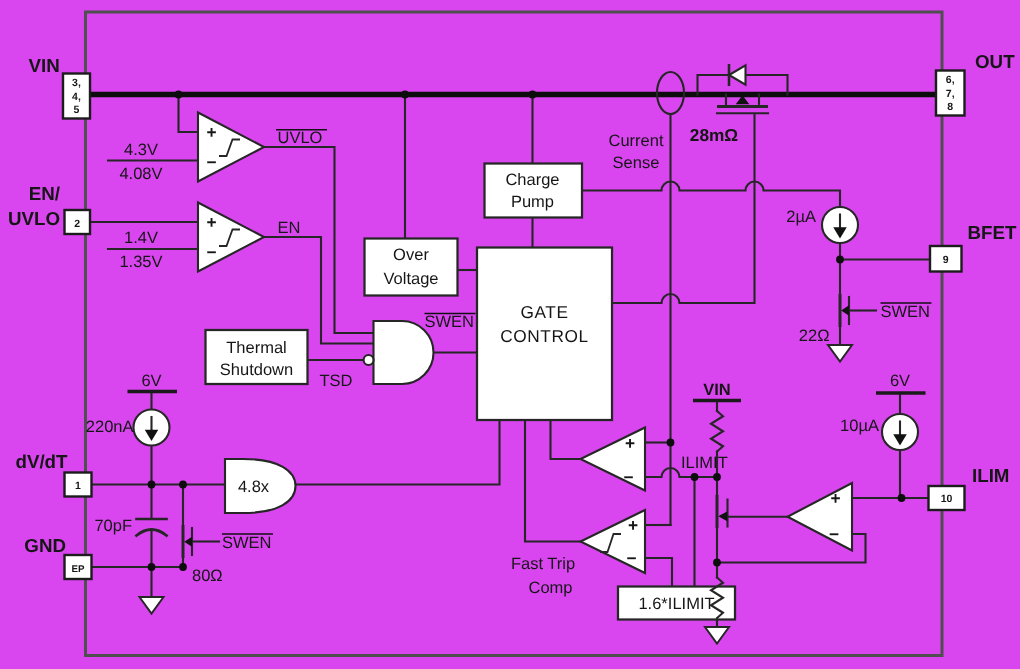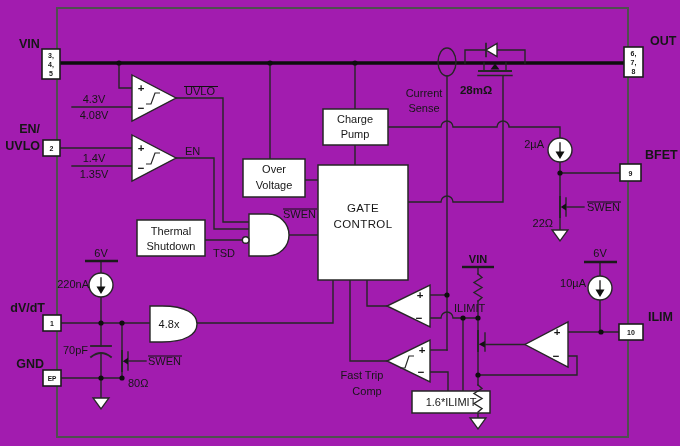--- a/index.html
+++ b/index.html
@@ -1,16 +1,16 @@
 <!DOCTYPE html>
 <html><head>
 <meta charset="utf-8">
 <style>
   html,body{margin:0;padding:0;background:#fff;}
-  .stage{width:680px;height:446px;position:relative;background:#a21caf;overflow:hidden;}
+  .stage{width:680px;height:446px;position:relative;background:#d946ef;overflow:hidden;}
   svg text{font-family:"Liberation Sans","DejaVu Sans",sans-serif;fill:#161616;font-size:11px;}
   text.pin{font-size:12.5px;font-weight:bold;}
   text.num{font-size:7px;font-weight:bold;text-anchor:middle;}
   text.mid{text-anchor:middle;}
   text.end{text-anchor:end;}
   text.b{font-weight:bold;}
   text.gc{font-size:11.5px;letter-spacing:.4px;text-anchor:middle;}
   text.sign{font-size:11.5px;font-weight:bold;text-anchor:middle;}
   .frame{fill:none;stroke:#4f4f4f;stroke-width:2;}
   .w{stroke:#262626;stroke-width:1.4;fill:none;stroke-linecap:square;}

